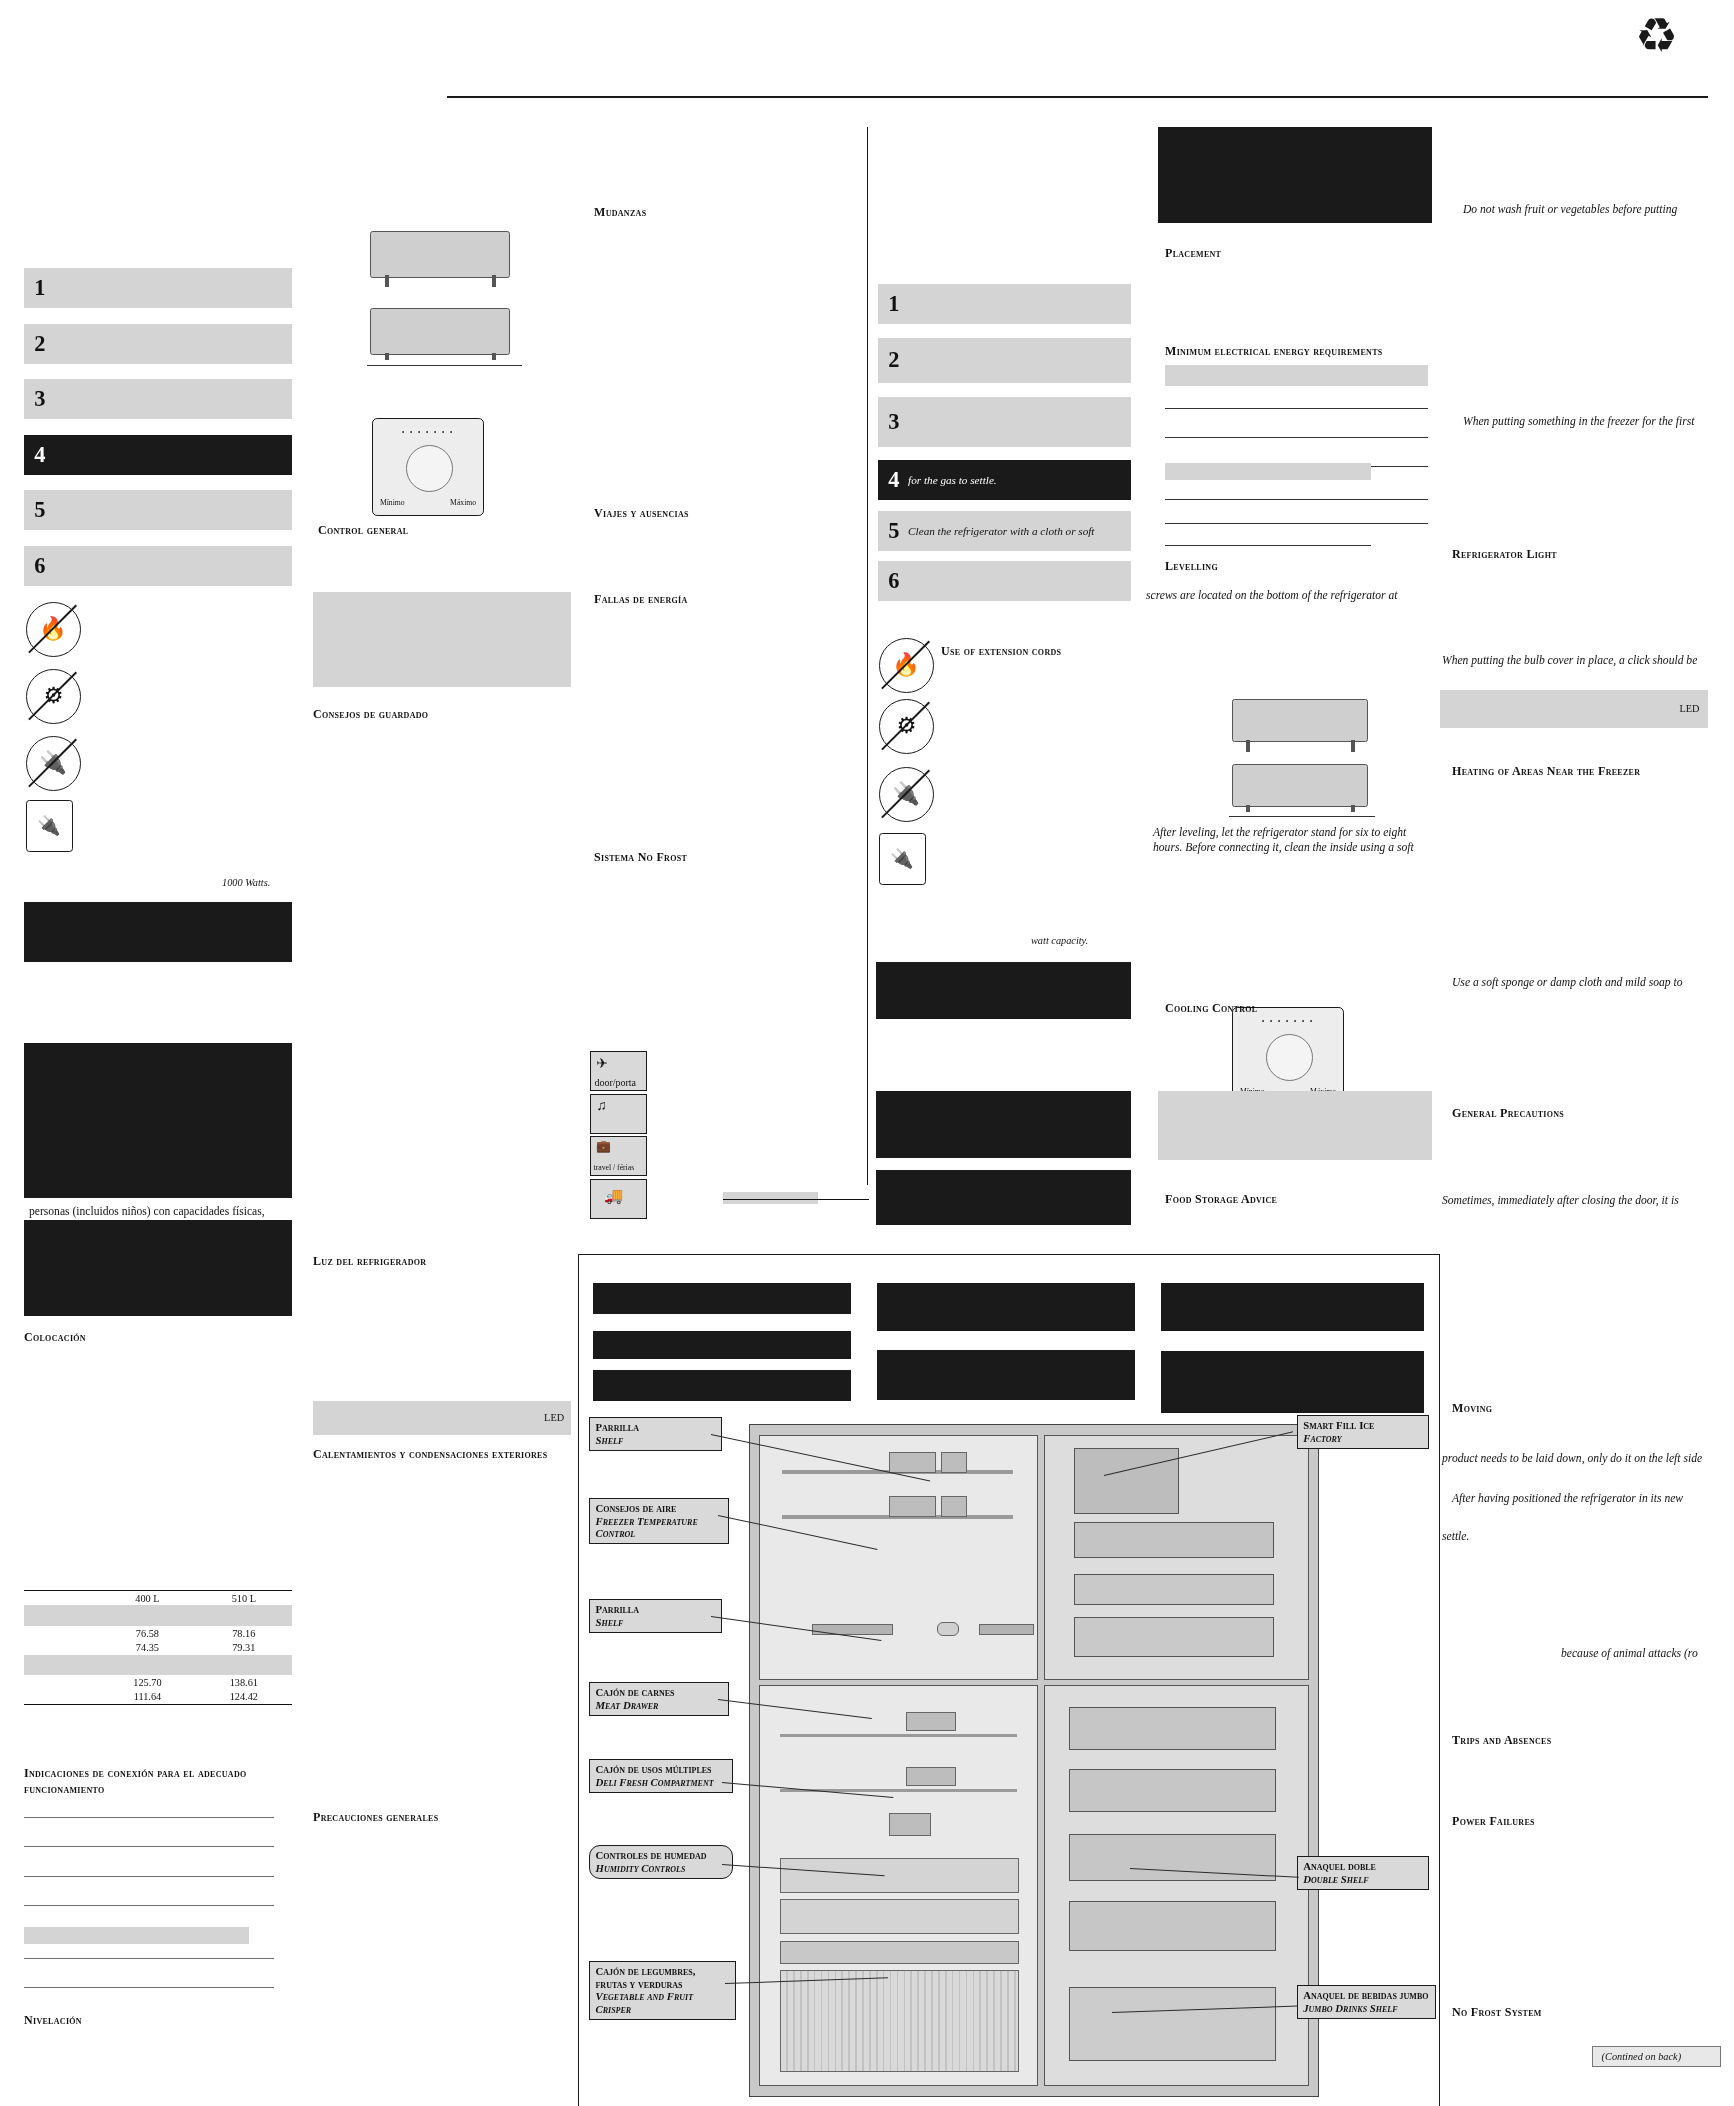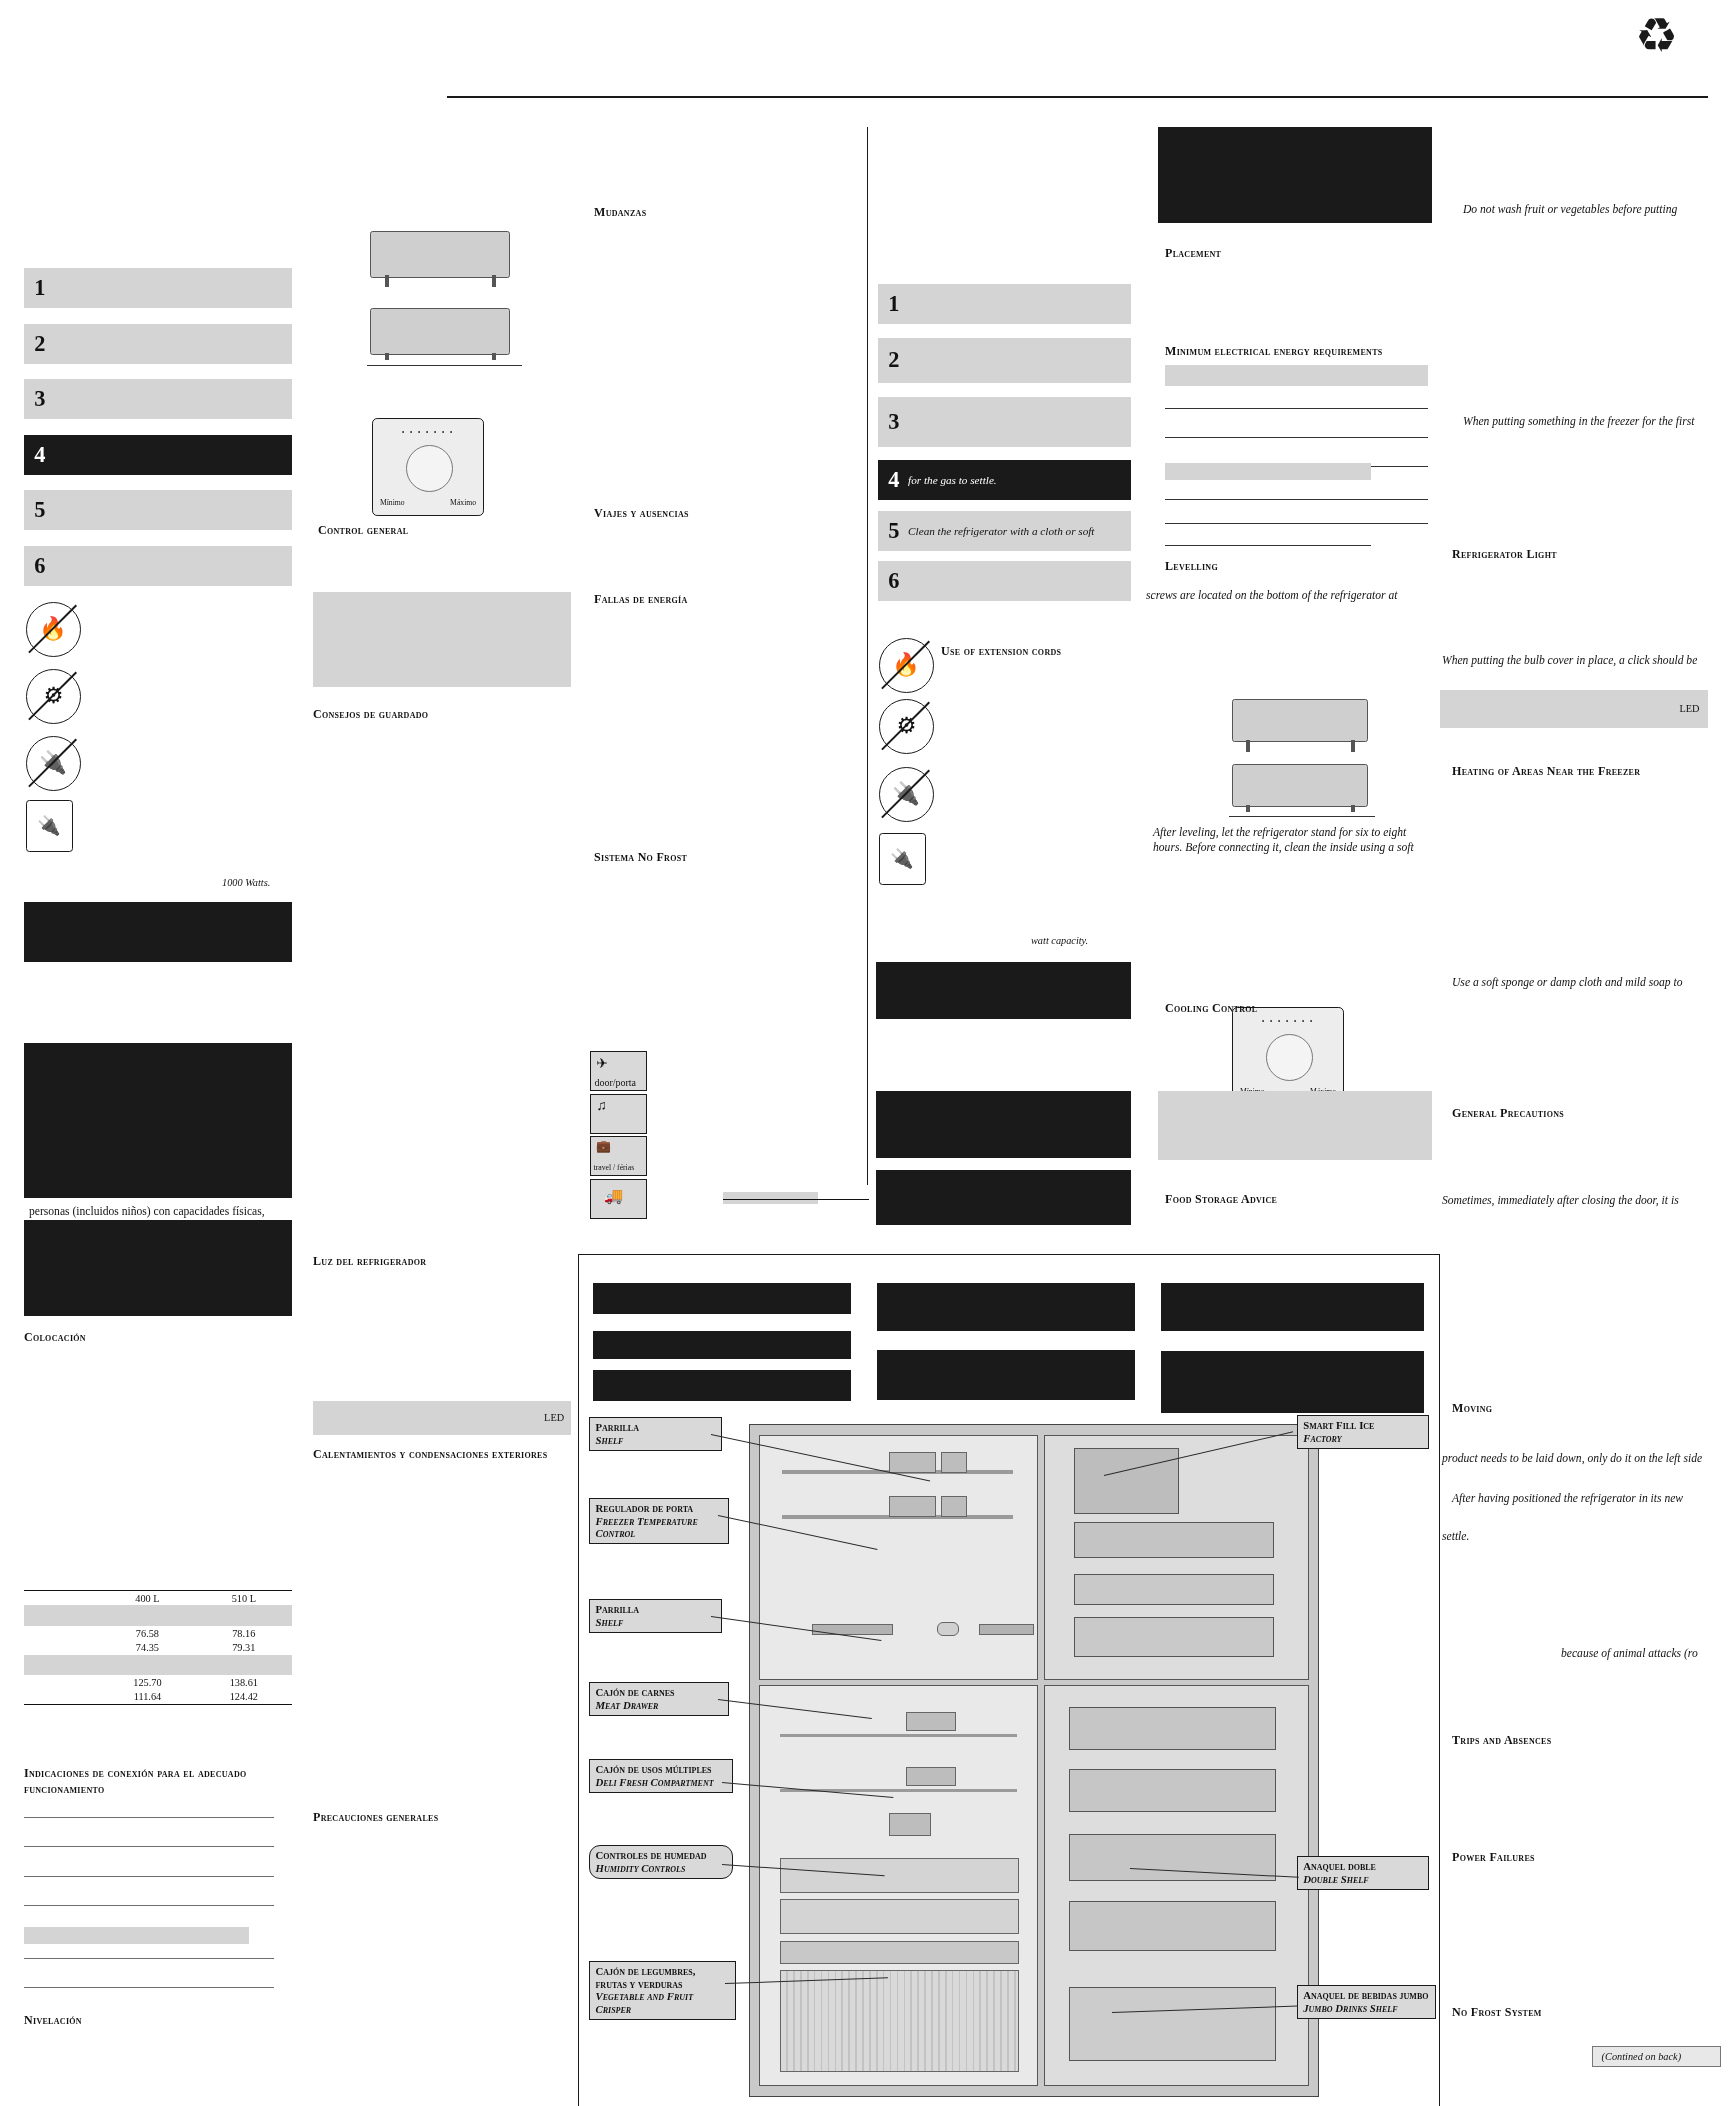--- a/index.html
+++ b/index.html
@@ -315,21 +315,21 @@
   <div class="abs hdr sc bold" style="left:1452px;top:764px;">Heating of Areas Near the Freezer</div>
   <div class="abs smalltxt ital" style="left:1452px;top:976px;width:258px;">Use a soft sponge or damp cloth and mild soap to</div>
   <div class="abs hdr sc bold" style="left:1452px;top:1106px;">General Precautions</div>
   <div class="abs smalltxt ital" style="left:1442px;top:1194px;width:275px;">Sometimes, immediately after closing the door, it is</div>
   <div class="abs hdr sc bold" style="left:1452px;top:1401px;">Moving</div>
   <div class="abs smalltxt ital" style="left:1442px;top:1452px;width:275px;">product needs to be laid down, only do it on the left side</div>
   <div class="abs smalltxt ital" style="left:1452px;top:1492px;width:267px;">After having positioned the refrigerator in its new</div>
   <div class="abs smalltxt ital" style="left:1442px;top:1530px;">settle.</div>
   <div class="abs smalltxt ital" style="left:1561px;top:1647px;">because of animal attacks (ro</div>
   <div class="abs hdr sc bold" style="left:1452px;top:1733px;">Trips and Absences</div>
-  <div class="abs hdr sc bold" style="left:1452px;top:1814px;margin-top:36px;">Power Failures</div>
+  <div class="abs hdr sc bold" style="left:1452px;top:1814px;">Power Failures</div>
   <div class="abs hdr sc bold" style="left:1452px;top:2005px;">No Frost System</div>
   <div class="abs" style="left:1592px;top:2046px;width:127px;height:19px;border:0.9px solid #777;background:#e8e8e8;">
     <div class="abs tinytxt ital" style="left:8.6px;top:3.4px;">(Contined on back)</div>
   </div>
 
   <div class="abs" style="left:578px;top:1254px;width:860px;height:852px;border:1.7px solid #1a1a1a;background:#fff;">
 
     <div class="abs blk" style="left:13.8px;top:27.5px;width:258px;height:31px;"></div>
     <div class="abs blk" style="left:13.8px;top:76px;width:258px;height:27.5px;"></div>
     <div class="abs blk" style="left:13.8px;top:115px;width:258px;height:31px;"></div>
@@ -378,21 +378,21 @@
         <div class="abs" style="left:24px;top:215px;width:205px;height:48px;background:#c6c6c6;border:0.9px solid #555;"></div>
         <div class="abs" style="left:24px;top:301px;width:205px;height:72px;background:#cccccc;border:0.9px solid #555;"></div>
       </div>
     </div>
 
     <div class="abs callout" style="left:10.3px;top:162px;width:120px;">
       <div class="sc bold">Parrilla</div>
       <div class="sc bold ital">Shelf</div>
     </div>
     <div class="abs callout" style="left:10.3px;top:243px;width:127px;">
-      <div class="sc bold">Regulador de porta</div>
+      <div class="sc bold">Consejos de aire</div>
       <div class="sc bold ital">Freezer Temperature Control</div>
     </div>
     <div class="abs callout" style="left:10.3px;top:344px;width:120px;">
       <div class="sc bold">Parrilla</div>
       <div class="sc bold ital">Shelf</div>
     </div>
     <div class="abs callout" style="left:10.3px;top:427px;width:127px;">
       <div class="sc bold">Cajón de carnes</div>
       <div class="sc bold ital">Meat Drawer</div>
     </div>

